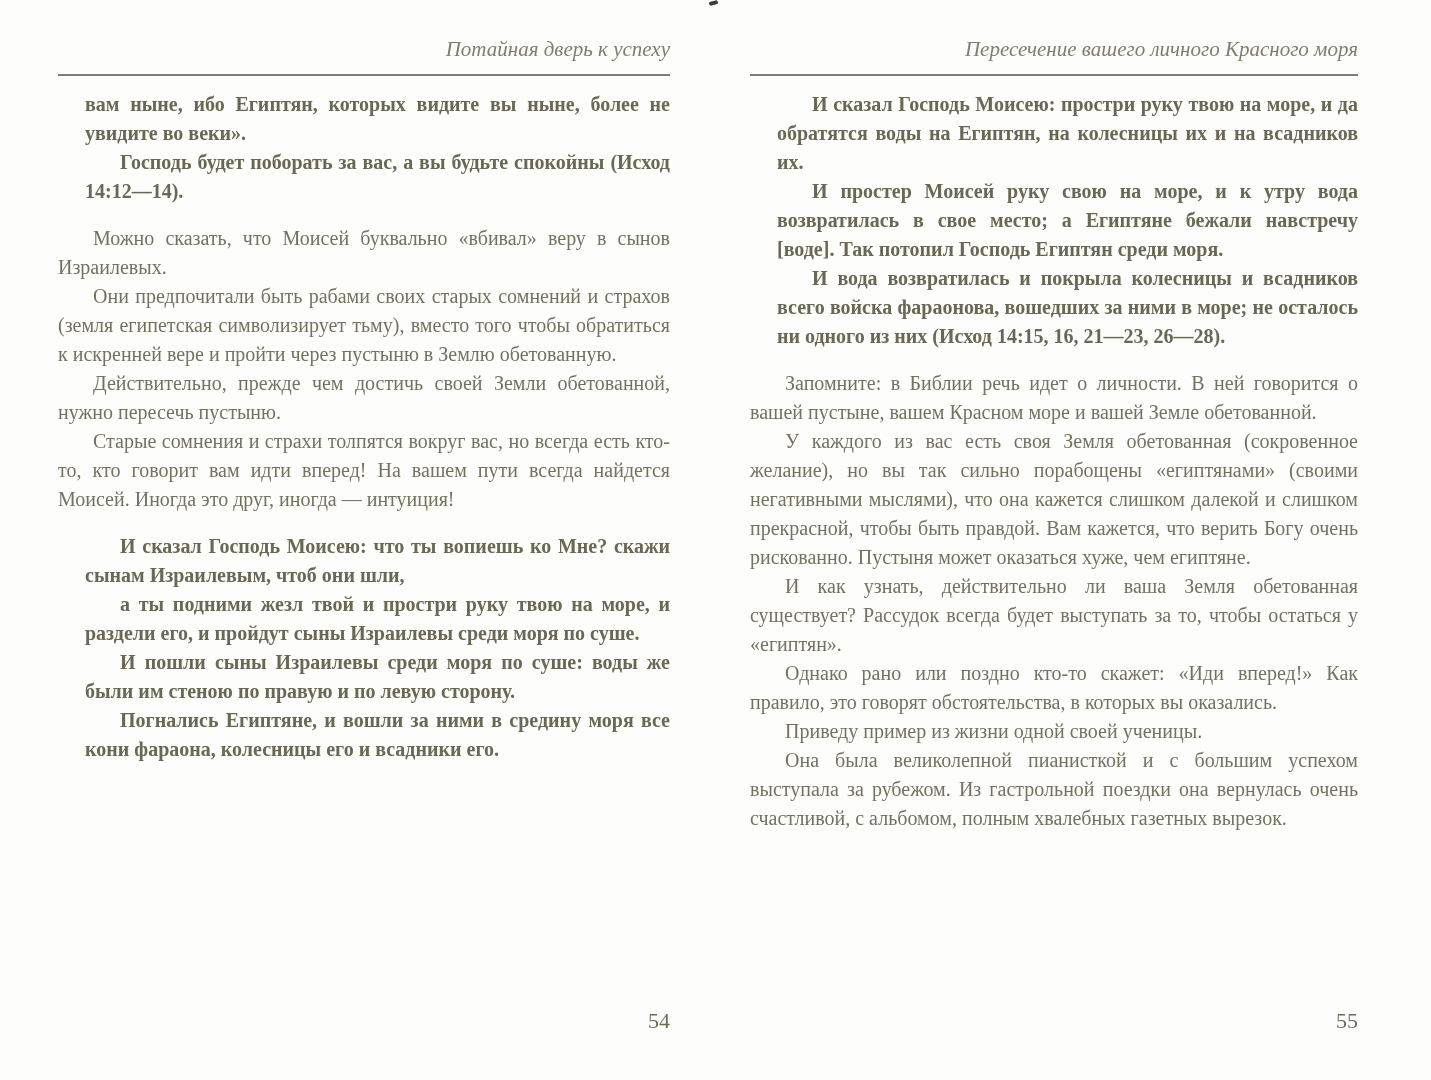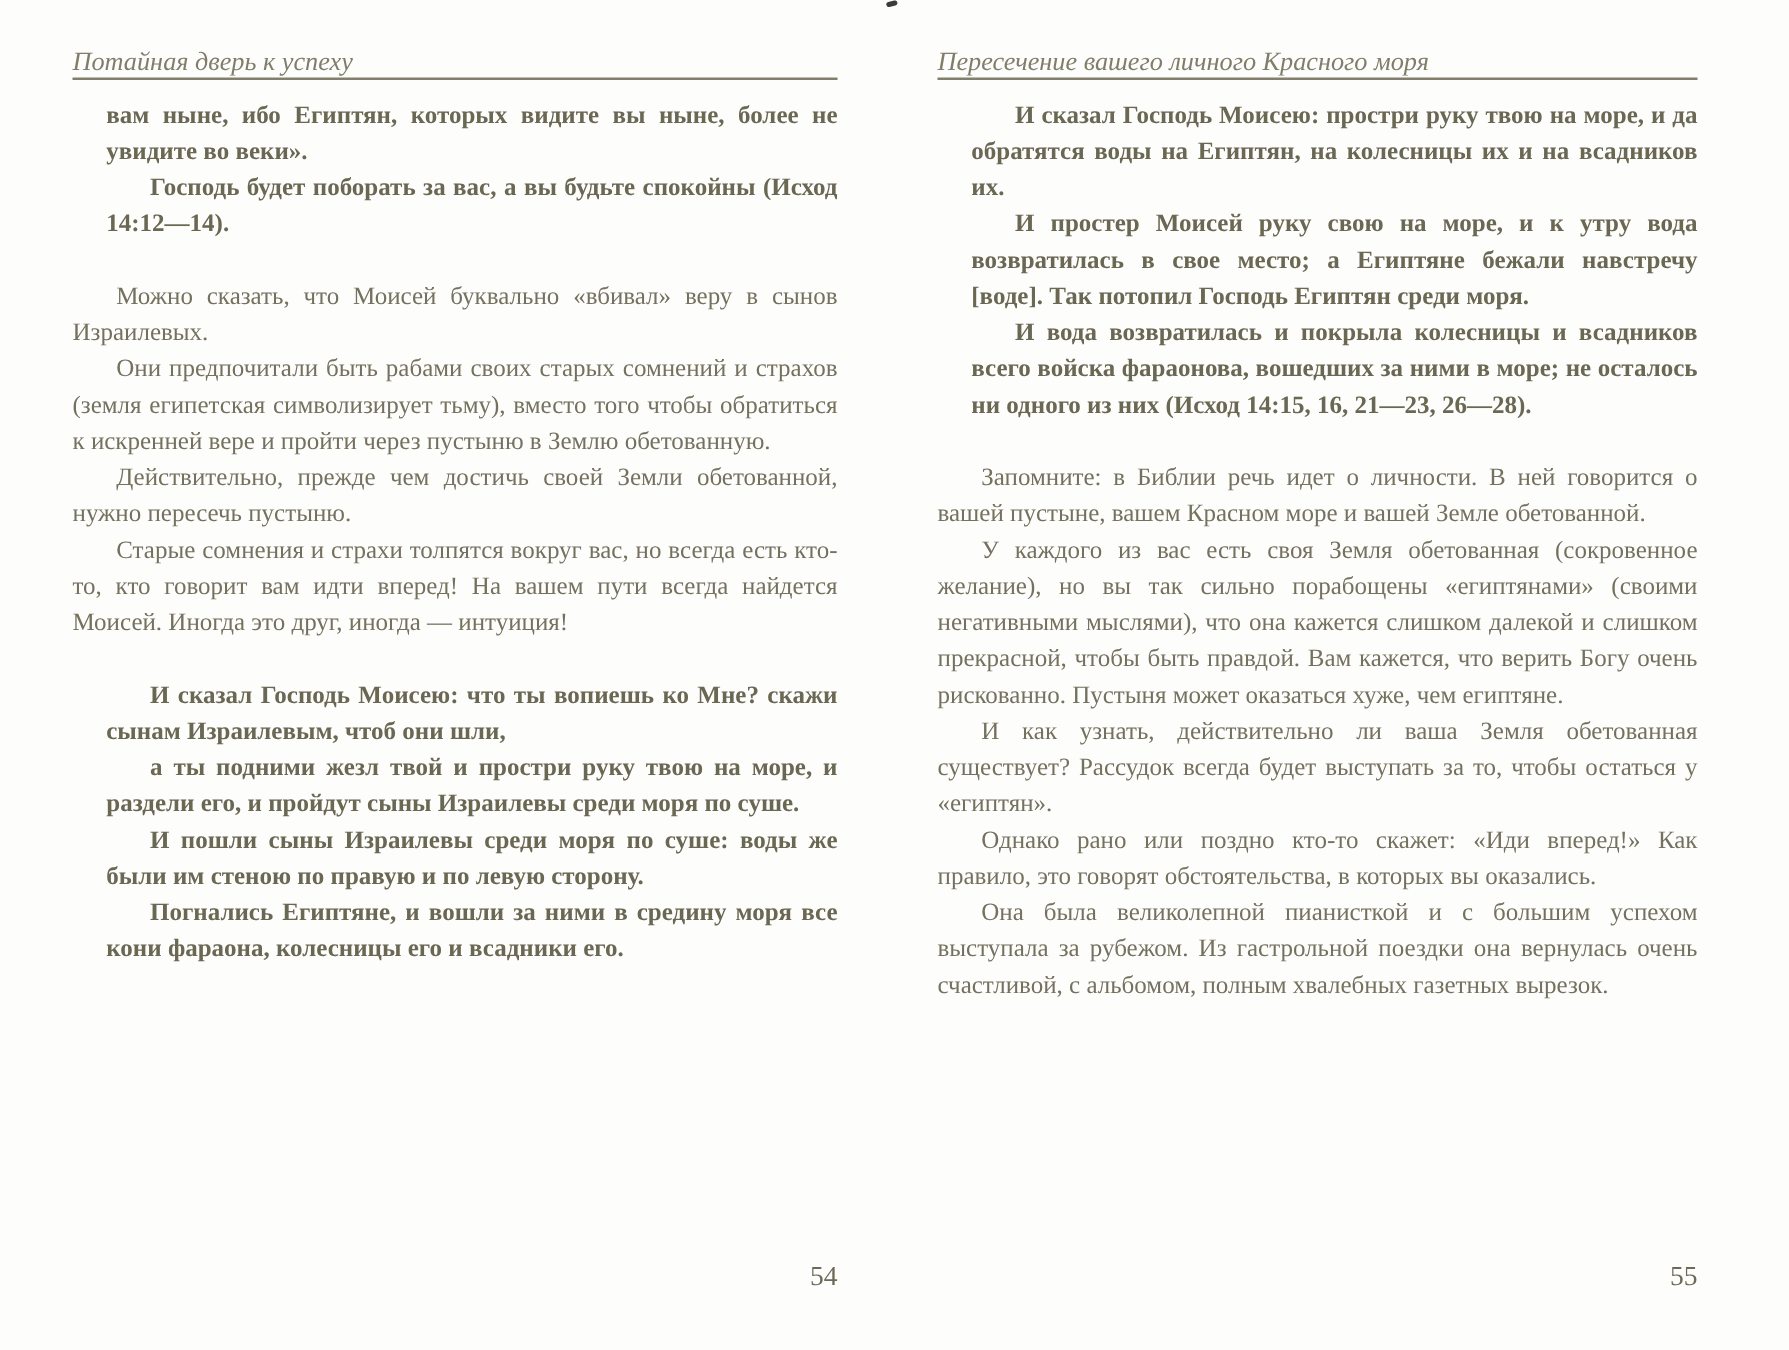--- a/index.html
+++ b/index.html
@@ -21,39 +21,39 @@
   }
   .page{
     position:absolute;
     top:36px;
     height:1010px;
     color:var(--body-text);
   }
   .page-left{left:58px;width:612px;}
   .page-right{left:750px;width:608px;}
   .running-header{
-    text-align:left;
+    text-align:right;
     font-style:italic;
     font-size:21px;
     line-height:26px;
     color:var(--header-text);
-    padding-bottom:0;
+    padding-bottom:12px;
     border-bottom:2px solid var(--rule);
   }
   .page-body{
     margin-top:14px;
     font-size:20px;
     line-height:29px;
     text-align:justify;
   }
   .page-body p{
     margin:0;
   }
   .page-body p.indent{text-indent:35px;}
-  .page-body p.spacer{margin-top:29px;}
+  .page-body p.spacer{margin-top:18px;}
   .page-body p.bold{
     font-weight:bold;
     color:var(--bold-text);
   }
   .page-body p.quote{margin-left:27px;}
   .page-body span.it{}
   .page-number{
     position:absolute;
     top:972px;
     left:0;right:0;
@@ -101,18 +101,19 @@
       <span>Пересечение вашего личного Красного моря</span>
     </header>
     <div class="page-body">
         <p class="para bold quote indent"><span>И сказал Господь Моисею: простри руку твою на море, и да обратятся воды на Египтян, на колесницы их и на всадников их.</span></p>
         <p class="para bold quote indent"><span>И простер Моисей руку свою на море, и к утру вода возвратилась в свое место; а Египтяне бежали навстречу [воде]. Так потопил Господь Египтян среди моря.</span></p>
         <p class="para bold quote indent"><span>И вода возвратилась и покрыла колесницы и всадников всего войска фараонова, вошедших за ними в море; не осталось ни одного из них (Исход 14:15, 16, 21—23, 26—28).</span></p>
         <p class="para indent spacer"><span>Запомните: в Библии речь идет о личности. В ней говорится о </span><span class="it">вашей</span><span> пустыне, </span><span class="it">вашем</span><span> Красном море и </span><span class="it">вашей</span><span> Земле обетованной.</span></p>
         <p class="para indent"><span>У каждого из вас есть своя Земля обетованная (сокровенное желание), но вы так сильно порабощены «египтянами» (своими негативными мыслями), что она кажется слишком далекой и слишком прекрасной, чтобы быть правдой. Вам кажется, что верить Богу очень рискованно. Пустыня может оказаться хуже, чем египтяне.</span></p>
         <p class="para indent"><span>И как узнать, действительно ли ваша Земля обетованная существует? Рассудок всегда будет выступать за то, чтобы остаться у «египтян».</span></p>
         <p class="para indent"><span>Однако рано или поздно кто-то скажет: </span><span class="it">«Иди вперед!»</span><span> Как правило, это говорят обстоятельства, в которых вы оказались.</span></p>
+        <p class="para indent"><span>Приведу пример из жизни одной своей ученицы.</span></p>
         <p class="para indent"><span>Она была великолепной пианисткой и с большим успехом выступала за рубежом. Из гастрольной поездки она вернулась очень счастливой, с альбомом, полным хвалебных газетных вырезок.</span></p>
       </div>
     <footer class="page-number">55</footer>
   </section>
 
 </div>
 
 </body></html>

